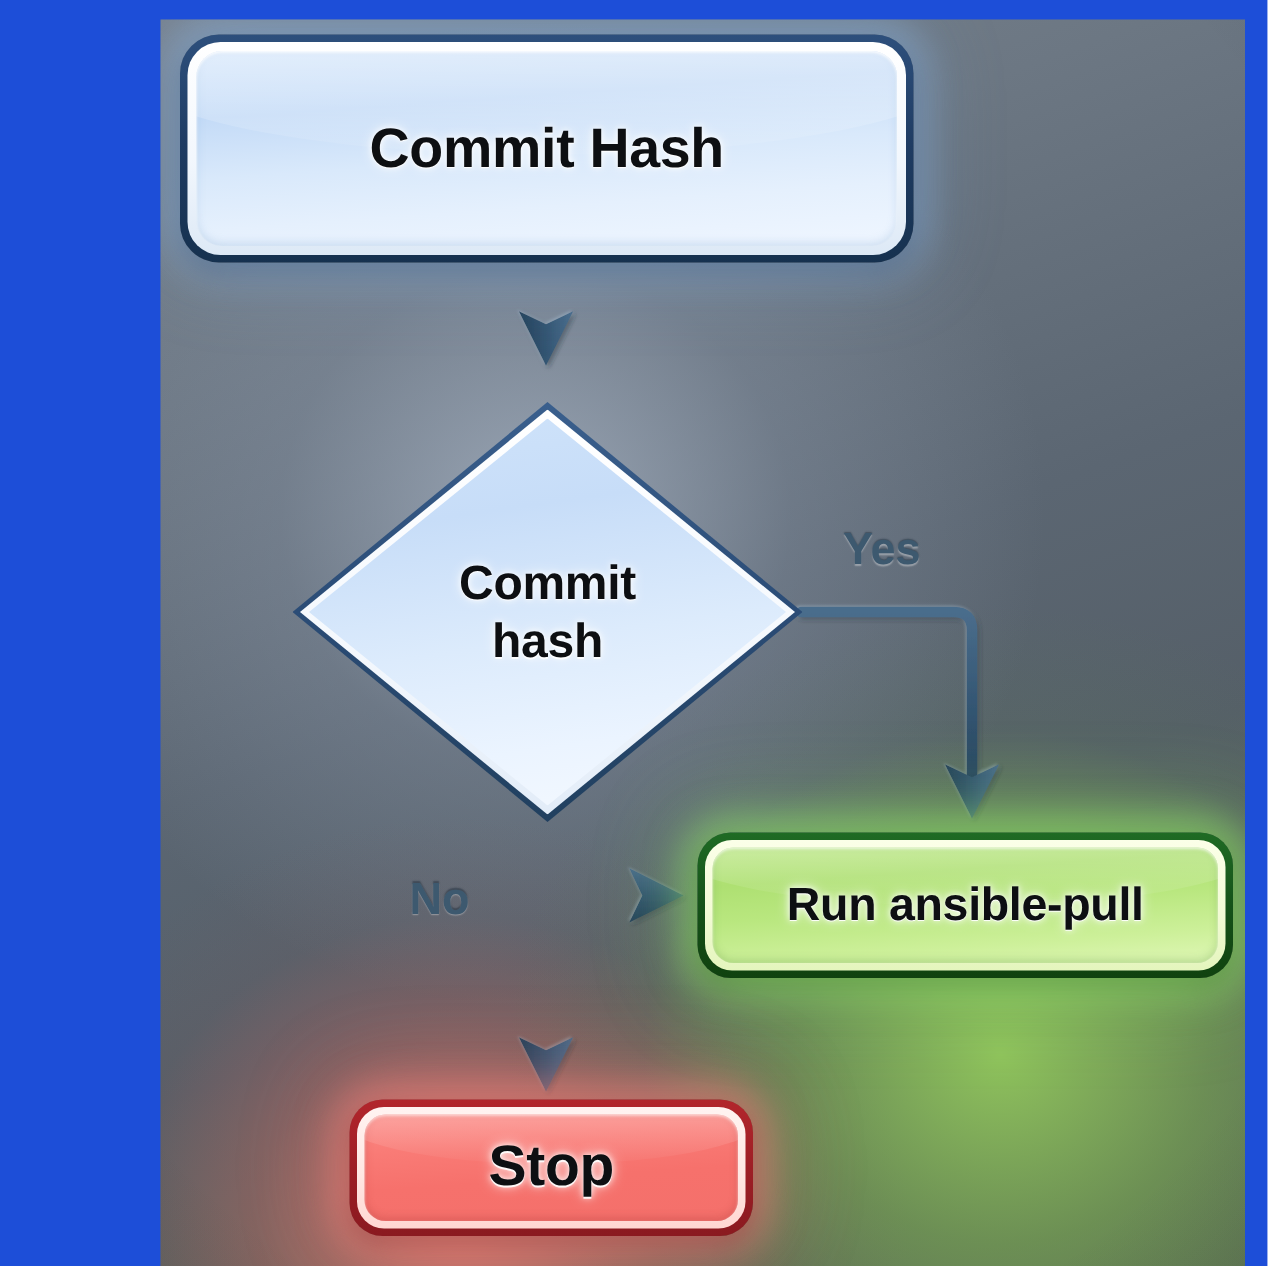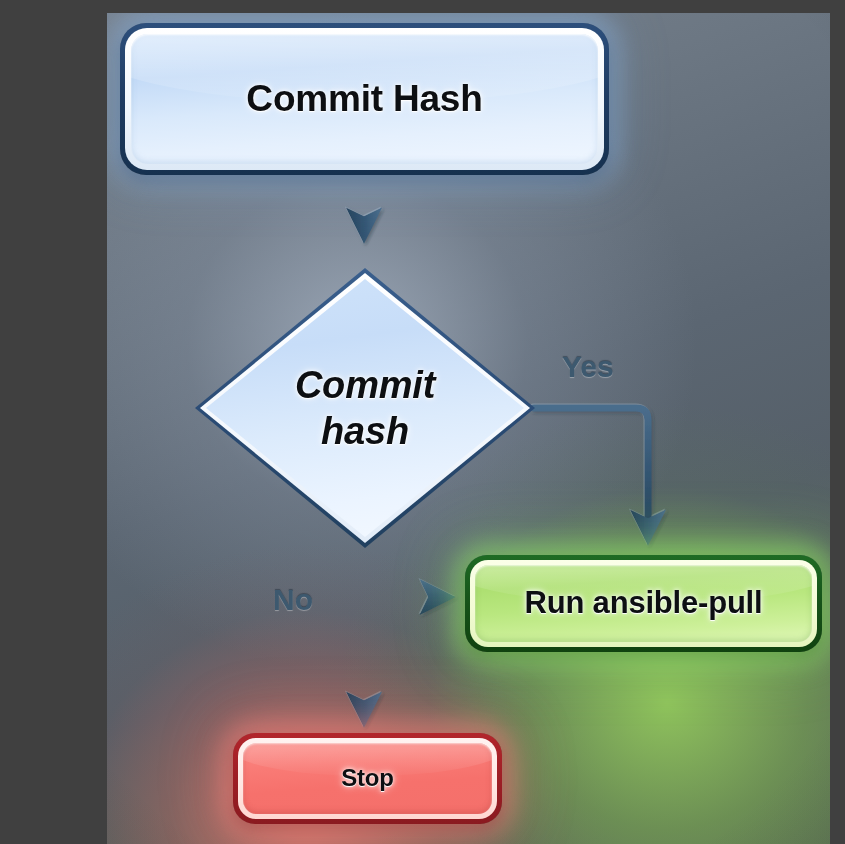--- a/index.html
+++ b/index.html
@@ -10,21 +10,21 @@
     width: 845px;
     height: 844px;
     overflow: hidden;
     font-family: "Liberation Sans", sans-serif;
   }
 
   #stage {
     position: relative;
     width: 845px;
     height: 844px;
-    background: #404040;
+    background: #1d4ed8;
   }
 
   
   #canvas {
     position: absolute;
     left: 107px;
     top: 13px;
     width: 723px;
     height: 831px;
     overflow: hidden;
@@ -146,23 +146,22 @@
   }
   #node-decision .dface {
     position: absolute;
     left: 11px; top: 11px;
     width: calc(100% - 22px);
     height: calc(100% - 22px);
     background: linear-gradient(172deg, #cfe3fa 0%, #c7ddf8 26%, #dcebfc 56%, #ebf4ff 80%, #f4f9ff 100%);
     clip-path: polygon(50% 0%, 100% 50%, 50% 100%, 0% 50%);
   }
   #node-decision .node-label {
-    font-size: 38px;
+    font-size: 32px;
     line-height: 1.22;
-    font-style: italic;
   }
 
   
   #node-action {
     left: 358px;
     top: 542px;
     width: 357px;
     height: 97px;
   }
   #node-action .shell {
@@ -231,21 +230,21 @@
     overflow: hidden;
   }
   #node-stop .face::before {
     content: "";
     position: absolute;
     left: -8%; top: -45%;
     width: 116%; height: 92%;
     border-radius: 50%;
     background: linear-gradient(180deg, rgba(255,255,255,0.40), rgba(255,255,255,0.02));
   }
-  #node-stop .node-label { font-size: 24px; }
+  #node-stop .node-label { font-size: 38px; }
 
   
   .edge-label {
     position: absolute;
     font-size: 30px;
     font-weight: bold;
     color: #3d596f;
     text-shadow: 0 1px 1px rgba(255,255,255,0.35), 0 -1px 1px rgba(20,35,50,0.45);
     user-select: none;
   }

